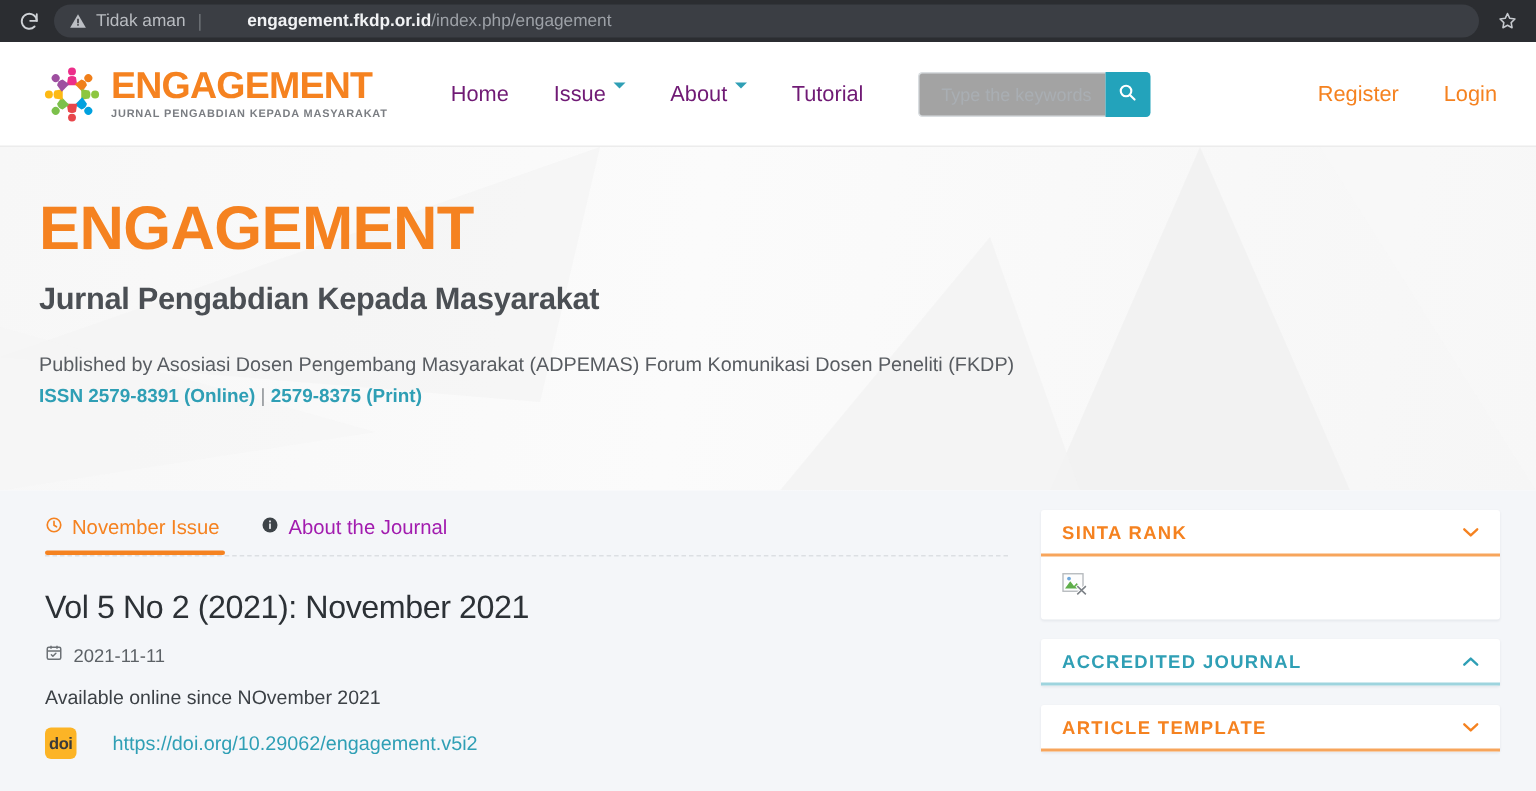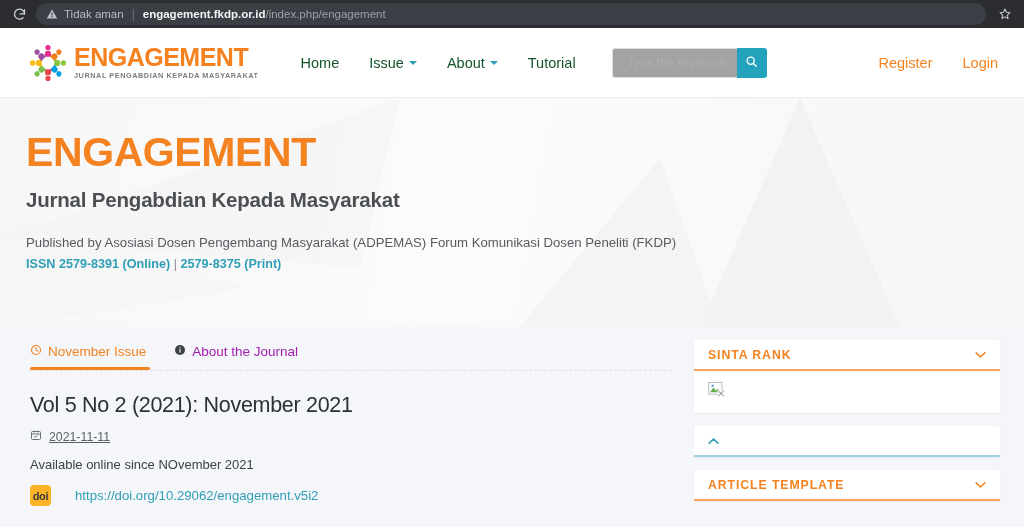--- a/index.html
+++ b/index.html
@@ -35,21 +35,21 @@
     overflow: hidden;
   }
   .warn-icon { color: #bcbfc4; margin-right: 6px; display:flex; align-items:center;}
   .not-secure {
     color: #b9bcc1; font-size: 11.5px;
     white-space: nowrap;
   }
   .url-sep {
     color: #6f7378; margin: 0 8px; font-size: 12px;
   }
-  .url-strong { color: #f1f2f4; font-size: 11.5px; font-weight: bold; white-space: nowrap;}
+  .url-strong { color: #f1f2f4; font-size: 11.5px; font-weight: bold; white-space: nowrap; margin-left: 22px;}
   .url-rest { color: #9da1a7; font-size: 11.5px; white-space: nowrap;}
   .star-btn {
     width: 26px; height: 26px; flex: 0 0 auto;
     display:flex; align-items:center; justify-content:center;
     color: #c6c9ce;
   }
 
   
   .site-header {
     height: 70px; width: 1024px;
@@ -66,23 +66,23 @@
     font-size: 25px; font-weight: bold; letter-spacing: -0.5px;
     color: #f58220;
   }
   .brand-sub {
     font-size: 7.3px; font-weight: bold; letter-spacing: 0.55px;
     color: #7a7d82; margin-top: 2px;
   }
 
   .mainnav { display: flex; align-items: center; margin-left: 42px; }
   .nav-item {
-    color: #14532d; font-size: 14.5px;
+    color: #701a75; font-size: 14.5px;
     margin-right: 30px; white-space: nowrap;
-    display: flex; align-items: center; gap: 5px;
+    display: flex; align-items: flex-start; gap: 5px;
   }
   .caret {
     width: 0; height: 0;
     border-left: 4px solid transparent;
     border-right: 4px solid transparent;
     border-top: 4px solid #2f9fb5;
     display: inline-block;
   }
   .searchbox {
     display: flex; align-items: center; height: 30px;
@@ -161,21 +161,21 @@
     position: absolute; left: 0; top: -1px;
     width: 120px; height: 3px; background: #f58220; border-radius: 2px;
   }
 
   .issue-title {
     font-size: 21.5px; color: #2c3136; margin-top: 22px;
     letter-spacing: -0.3px;
   }
   .issue-date {
     display: flex; align-items: center; gap: 7px;
-    font-size: 12.3px; color: #5c6166; margin-top: 11px; text-decoration: underline;
+    font-size: 12.3px; color: #5c6166; margin-top: 11px;
   }
   .issue-note { font-size: 13px; color: #3c4146; margin-top: 13px; }
   .doi-row {
     display: flex; align-items: center; gap: 24px; margin-top: 13px;
   }
   .doi-badge {
     width: 21px; height: 21px; border-radius: 4px;
     background: #fcb426;
     color: #3a3a3a; font-size: 11px; font-weight: bold;
     display: flex; align-items: center; justify-content: center;
@@ -408,20 +408,21 @@
             <circle cx="5.4" cy="4.4" r="1.5" fill="#6fa8dc"></circle>
             <path d="M11.5 10 L19.4 17.6 M19.4 10 L11.5 17.6" stroke="#ffffff" stroke-width="3"></path>
             <path d="M12 10.5 L18.9 17.1 M18.9 10.5 L12 17.1" stroke="#7b8086" stroke-width="1.2"></path>
           </svg>
         </span>
       </div>
     </div>
 
     <div class="panel teal">
       <div class="panel-head">
+        <span>ACCREDITED JOURNAL</span>
         <span class="chev">
           <svg width="11" height="8" viewBox="0 0 14 9" fill="none" stroke="#2f9fb5" stroke-width="2" stroke-linecap="round" stroke-linejoin="round">
               <path d="M1.5 7.2 L7 2 L12.5 7.2"></path>
             </svg>
         </span>
       </div>
     </div>
 
     <div class="panel orange">
       <div class="panel-head">

